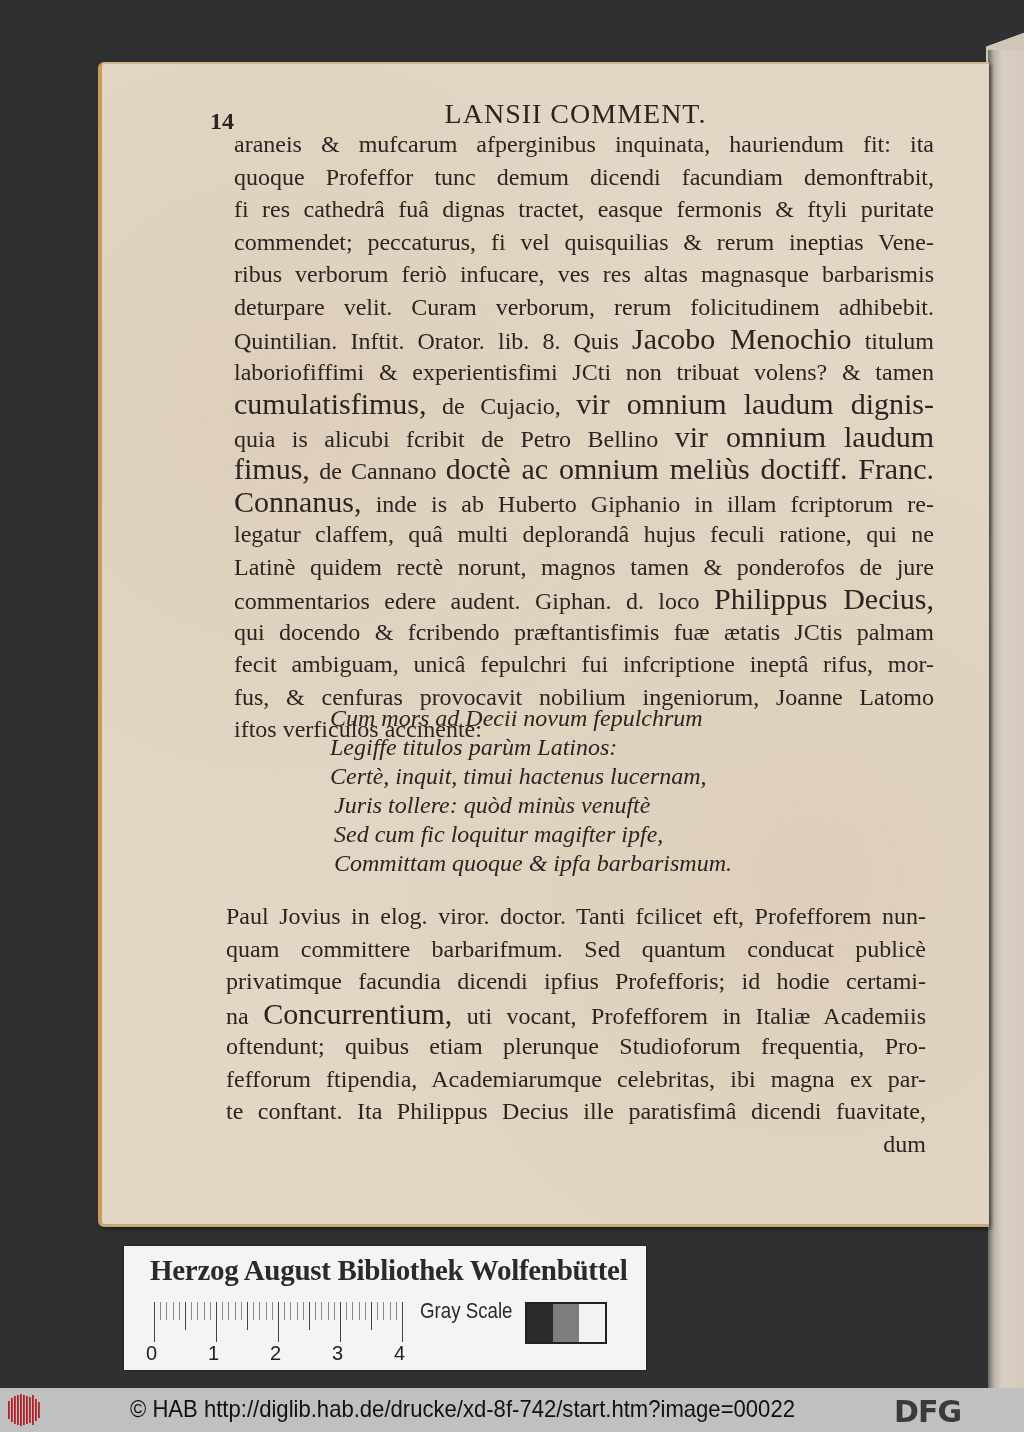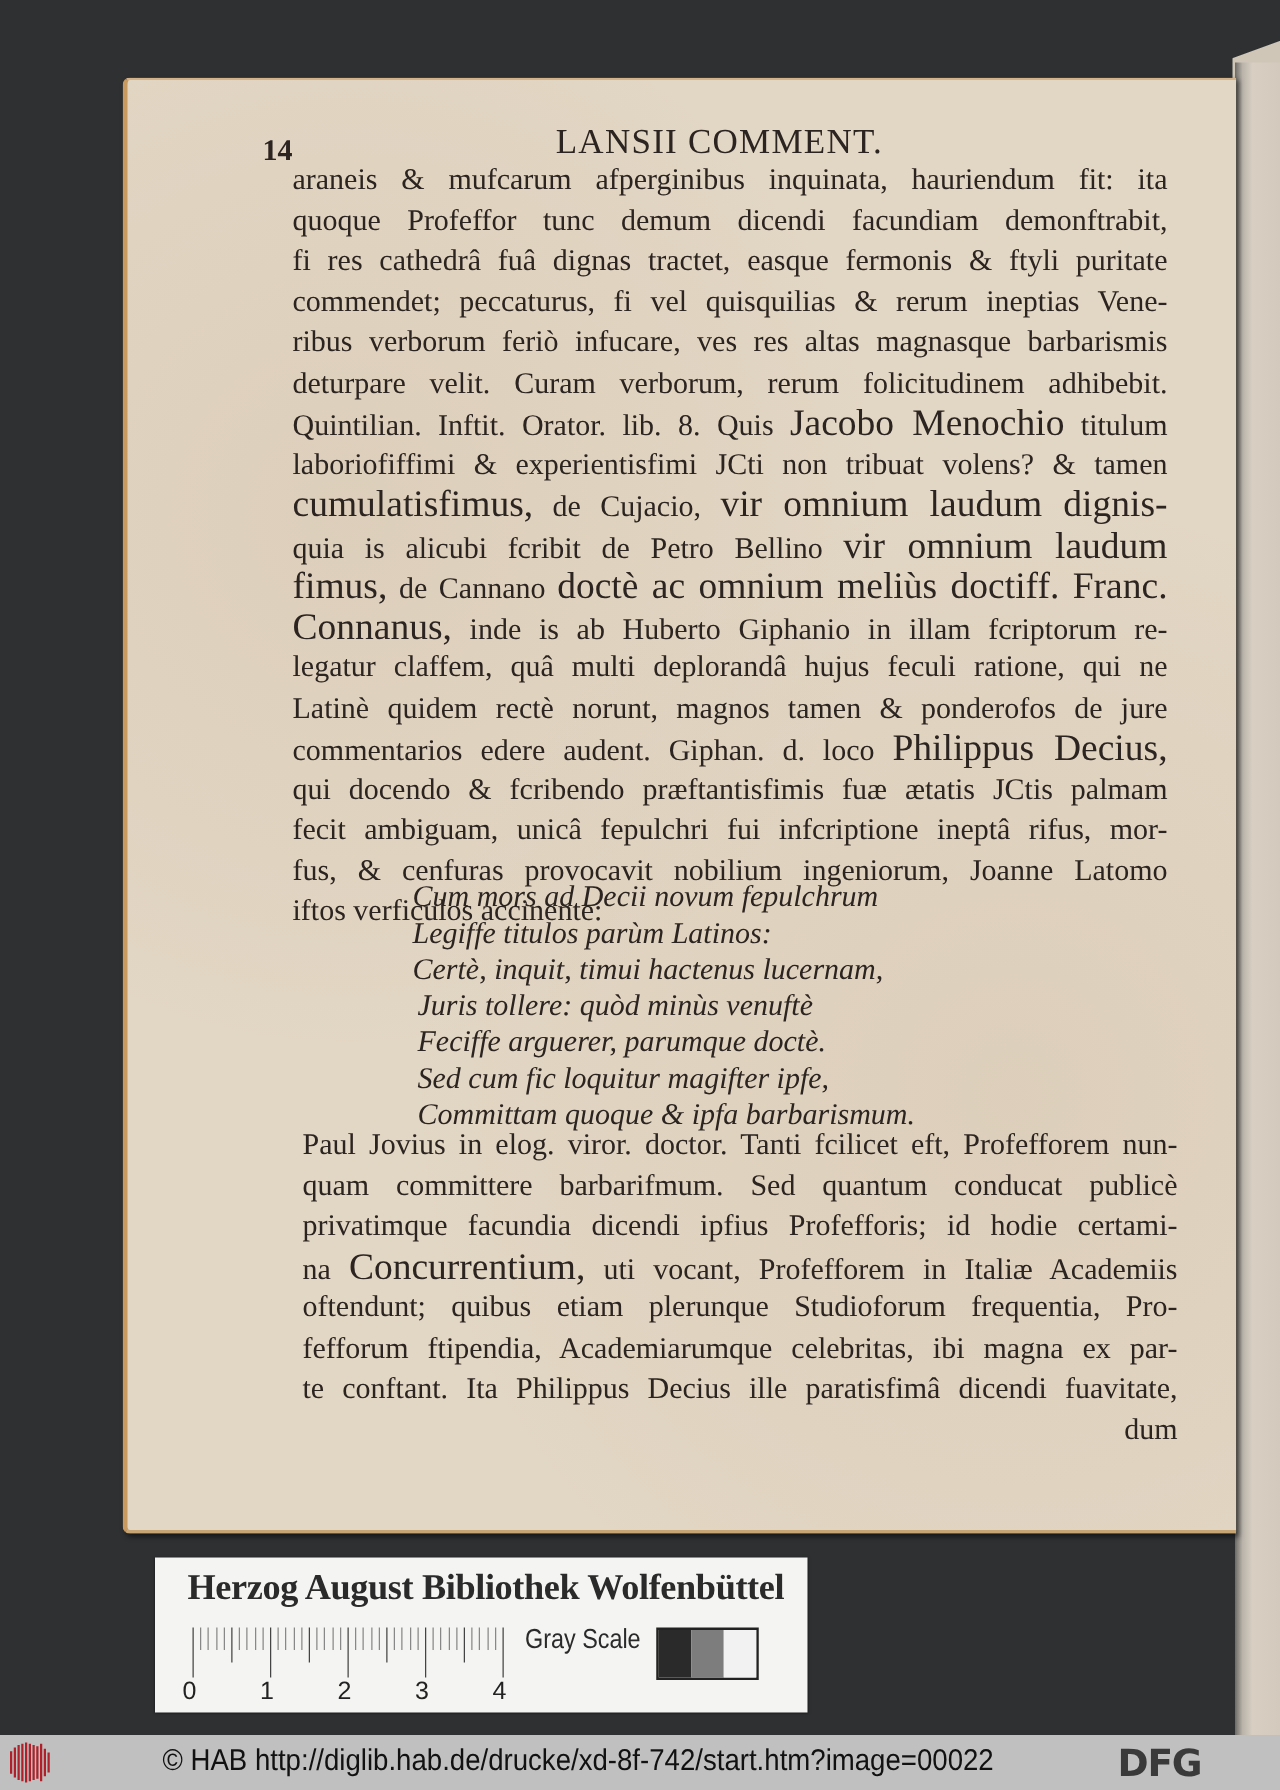--- a/index.html
+++ b/index.html
@@ -34,21 +34,21 @@
   .text-block { position: absolute; left: 132px; top: 64px; width: 700px; }
   .line { height: 32.5px; line-height: 32.5px; font-size: 24px; white-space: nowrap;
     text-align: justify; text-align-last: justify; }
   .line.left { text-align-last: left; }
   .line.right { text-align-last: right; }
   .it { }
   .big { font-size: 30px; }
   .verse { position: absolute; left: 228px; top: 640px; }
   .verse .vline { font-style: italic; font-size: 24px; height: 29px; line-height: 29px; white-space: nowrap; }
   .verse .vline.indent { padding-left: 4px; font-style: italic; }
-  .text-block2 { position: absolute; left: 140px; top: 836px; width: 700px; }
+  .text-block2 { position: absolute; left: 124px; top: 836px; width: 700px; }
 
   .target-card {
     position: absolute; left: 124px; top: 1246px; width: 522px; height: 124px;
     background: #f4f4f2;
     box-shadow: 0 0 2px rgba(0,0,0,0.6);
   }
   .card-title { position: absolute; left: 26px; top: 8px; font-size: 29px; font-weight: bold;
     color: #2a2a2a; font-family: "Liberation Serif", serif; letter-spacing: -0.3px; }
   .ruler { position: absolute; left: 30px; top: 56px; width: 254px; height: 40px; }
   .tick { position: absolute; top: 0; width: 1px; background: #444; }
@@ -97,21 +97,20 @@
         <div class="line"><span>qui docendo &amp; fcribendo præftantisfimis fuæ ætatis JCtis palmam</span></div>
         <div class="line"><span>fecit ambiguam, unicâ fepulchri fui infcriptione ineptâ rifus, mor-</span></div>
         <div class="line"><span>fus, &amp; cenfuras provocavit nobilium ingeniorum, Joanne Latomo</span></div>
         <div class="line left"><span>iftos verficulos accinente:</span></div>
       </div>
     <div class="verse" id="verse-block">
         <div class="vline">Cum mors ad Decii novum fepulchrum</div>
         <div class="vline">Legiffe titulos parùm Latinos:</div>
         <div class="vline">Certè, inquit, timui hactenus lucernam,</div>
         <div class="vline indent">Juris tollere: quòd minùs venuftè</div>
-        <div class="vline indent">Feciffe arguerer, parumque doctè.</div>
         <div class="vline indent">Sed cum fic loquitur magifter ipfe,</div>
         <div class="vline indent">Committam quoque &amp; ipfa barbarismum.</div>
       </div>
     <div class="text-block2" id="text-block-2">
         <div class="line"><span class="it">Paul Jovius in elog. viror. doctor.</span><span> Tanti fcilicet eft, Profefforem nun-</span></div>
         <div class="line"><span>quam committere barbarifmum. Sed quantum conducat publicè</span></div>
         <div class="line"><span>privatimque facundia dicendi ipfius Profefforis; id hodie certami-</span></div>
         <div class="line"><span>na </span><span class="it big">Concurrentium,</span><span> uti vocant, Profefforem in Italiæ Academiis</span></div>
         <div class="line"><span>oftendunt; quibus etiam plerunque Studioforum frequentia, Pro-</span></div>
         <div class="line"><span>fefforum ftipendia, Academiarumque celebritas, ibi magna ex par-</span></div>

